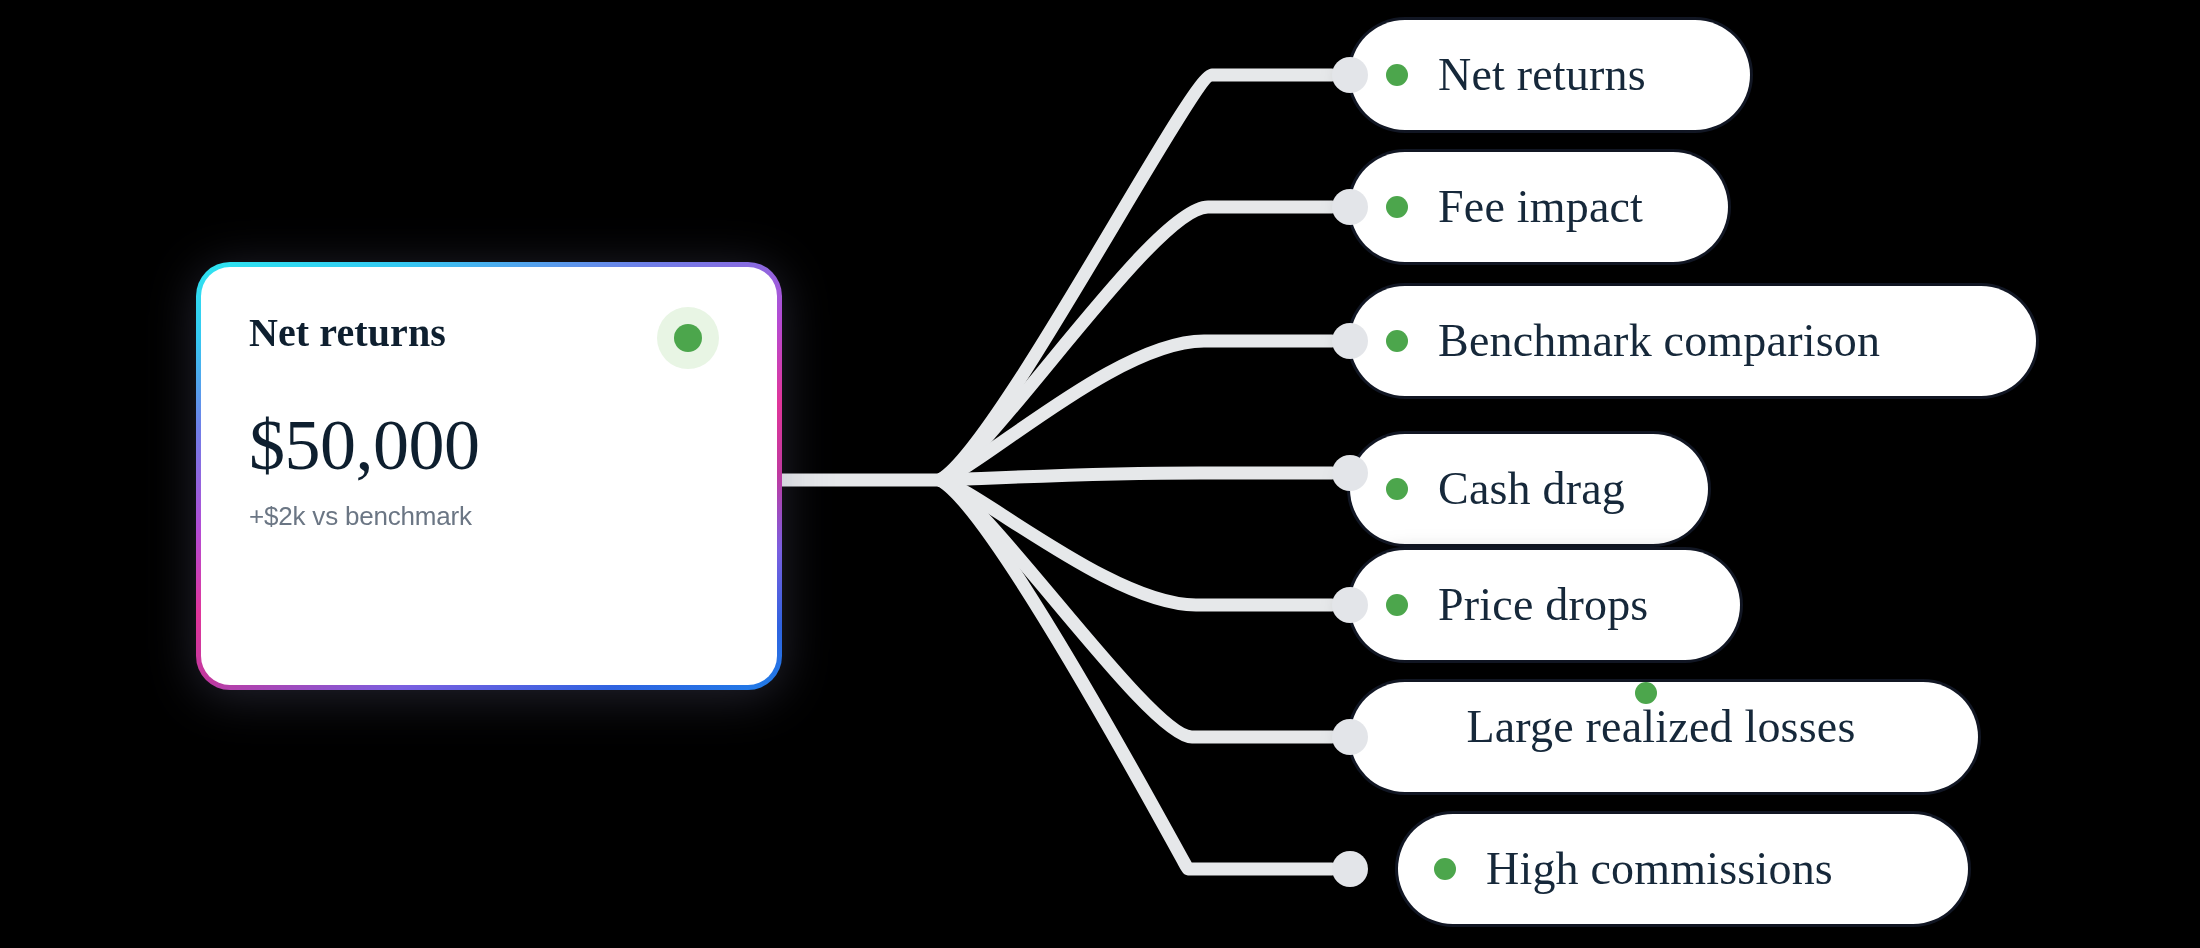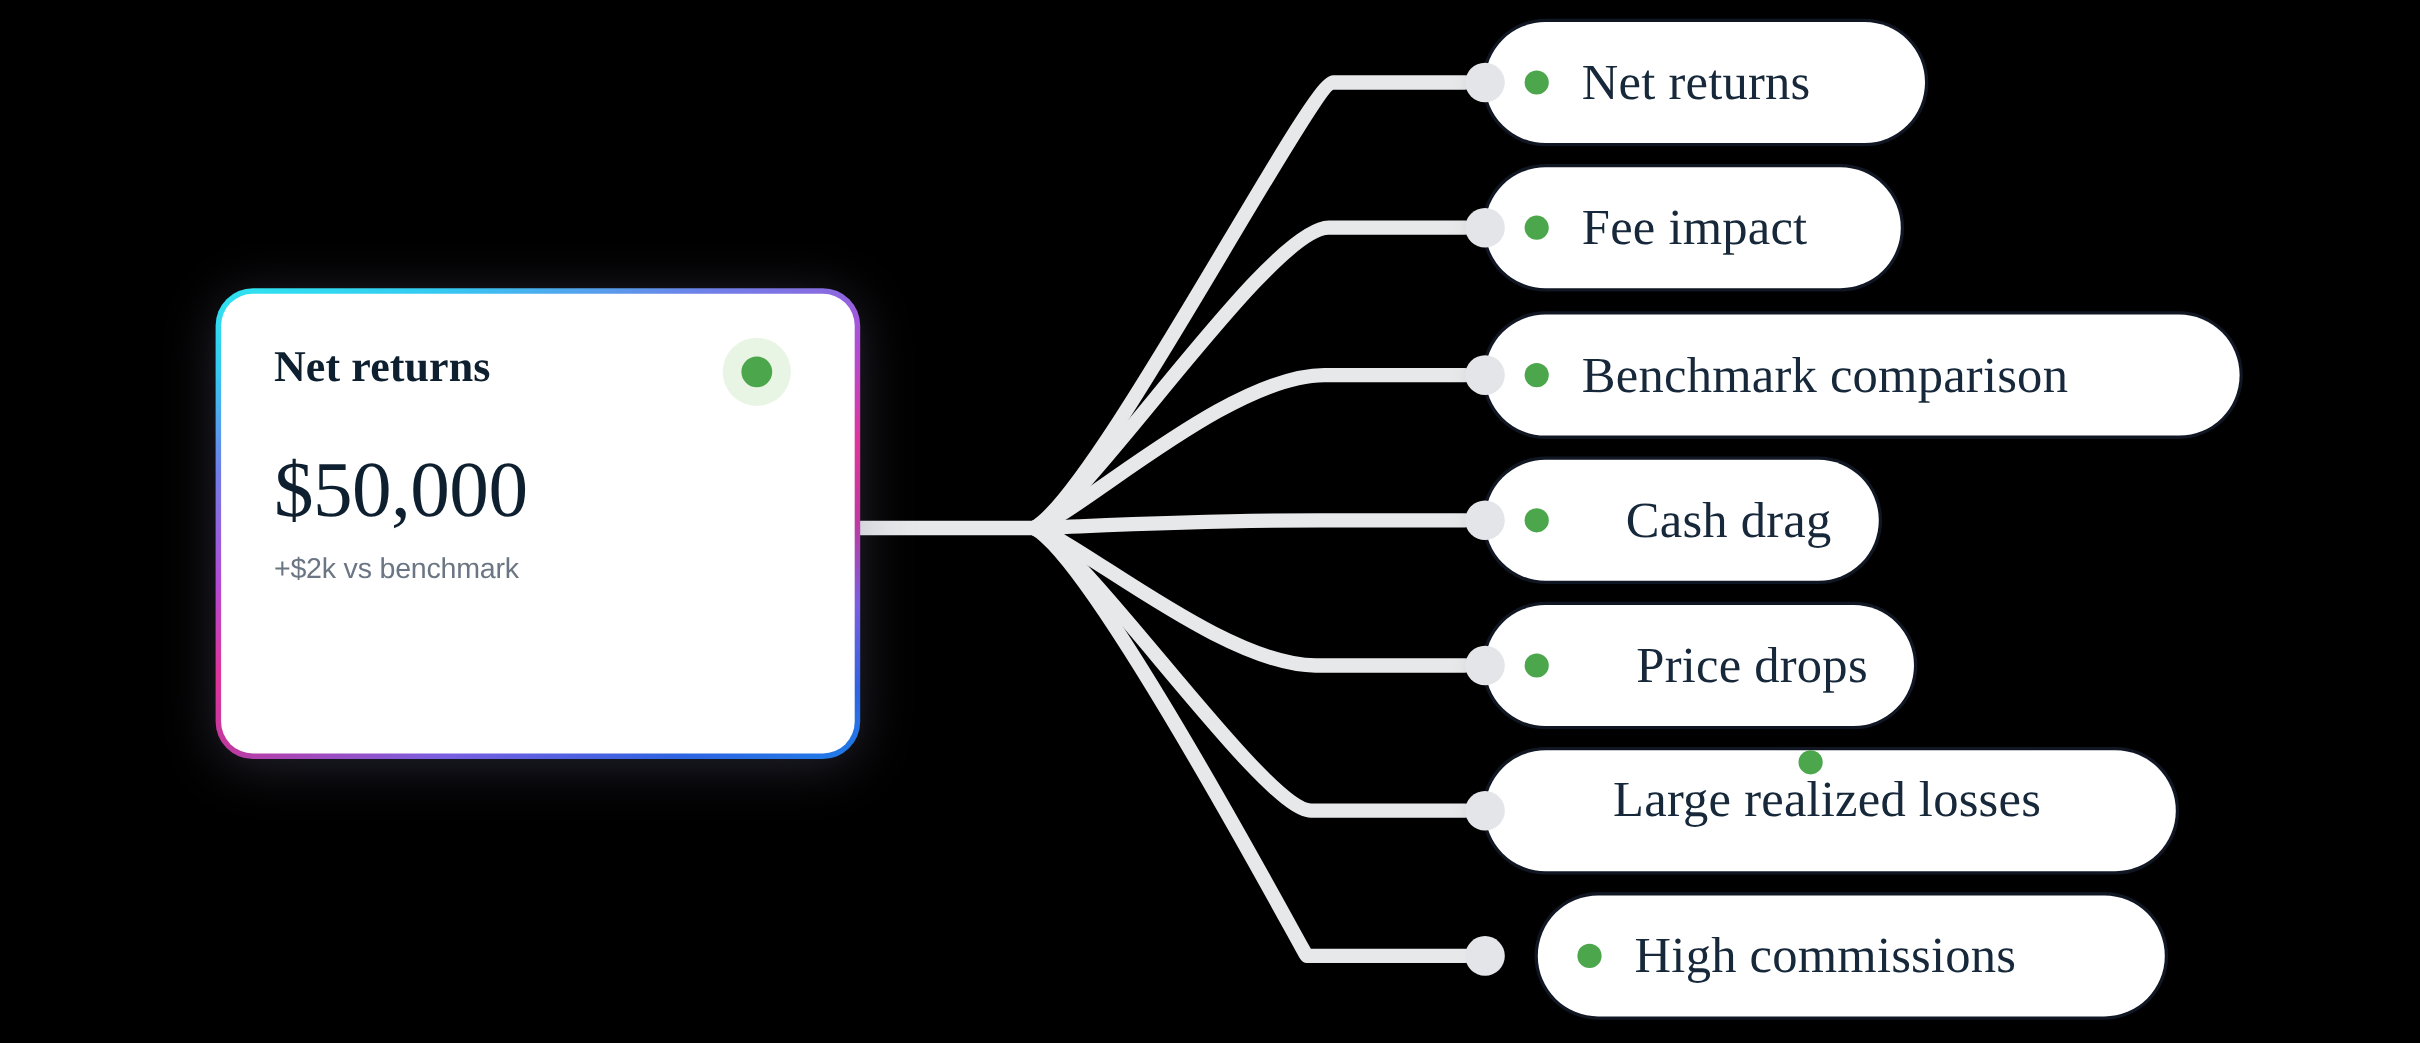--- a/index.html
+++ b/index.html
@@ -180,25 +180,25 @@
         <span class="node-label">Net returns</span>
       </div>
       <div class="node-chip" style="left: 1350px; top: 152px; width: 378px;">
         <span class="node-bullet" style="background: rgb(76, 166, 76);"></span>
         <span class="node-label">Fee impact</span>
       </div>
       <div class="node-chip" style="left: 1350px; top: 286px; width: 686px;">
         <span class="node-bullet" style="background: rgb(76, 166, 76);"></span>
         <span class="node-label">Benchmark comparison</span>
       </div>
-      <div class="node-chip" style="left: 1350px; top: 418px; width: 358px; gap: 40px;">
+      <div class="node-chip" style="left: 1350px; top: 434px; width: 358px;">
         <span class="node-bullet" style="background: rgb(76, 166, 76);"></span>
         <span class="node-label">Cash drag</span>
       </div>
-      <div class="node-chip" style="left: 1350px; top: 550px; width: 390px; justify-content: space-between;">
+      <div class="node-chip" style="left: 1350px; top: 550px; width: 390px;">
         <span class="node-bullet" style="background: rgb(76, 166, 76);"></span>
         <span class="node-label">Price drops</span>
       </div>
       <div class="node-chip" style="left: 1350px; top: 682px; width: 628px; flex-direction: column;">
         <span class="node-bullet" style="background: rgb(76, 166, 76);"></span>
         <span class="node-label">Large realized losses</span>
       </div>
       <div class="node-chip" style="left: 1398px; top: 814px; width: 570px;">
         <span class="node-bullet" style="background: rgb(76, 166, 76);"></span>
         <span class="node-label">High commissions</span>

